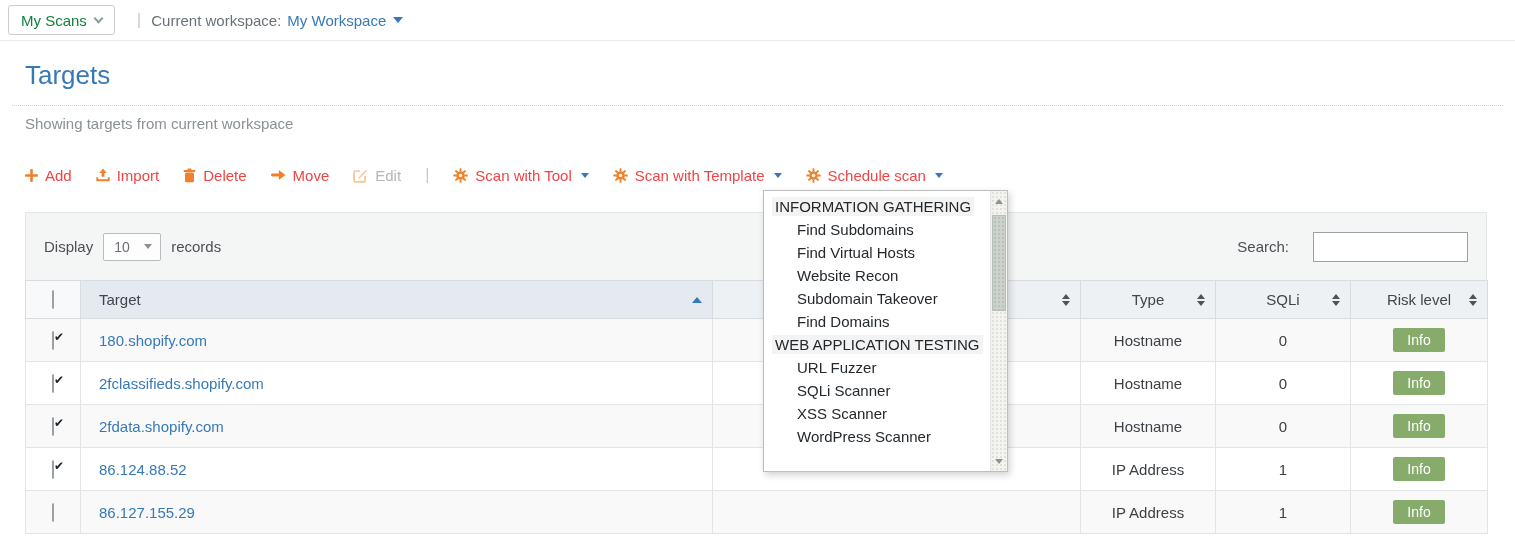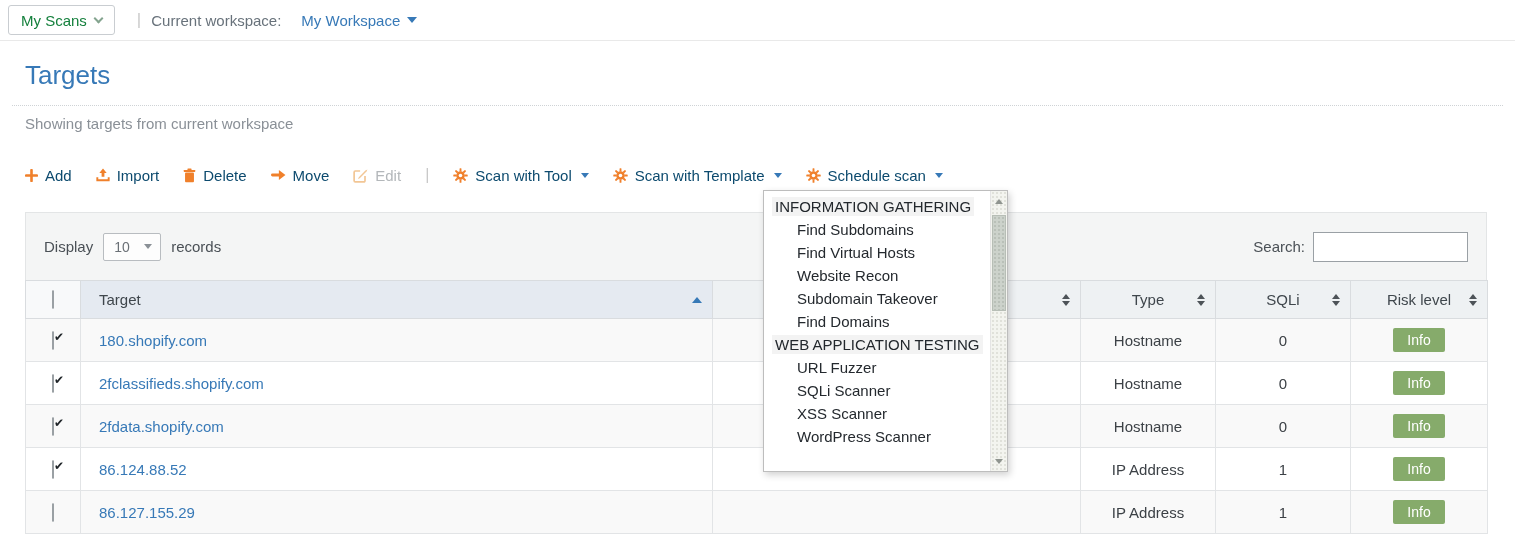--- a/index.html
+++ b/index.html
@@ -23,34 +23,34 @@
     border:1px solid #c9cdd1; border-radius:3px; background:#fff;
     display:flex; align-items:center; gap:8px;
     color:#15803d; font-size:15px; cursor:pointer;
   }
   .chev-down {
     width:7px; height:7px; border-right:2px solid #84a48f; border-bottom:2px solid #84a48f;
     transform: rotate(45deg); margin-top:-4px;
   }
   .topbar-sep { color:#c9c9c9; font-size:17px; margin-left:22px; }
   .workspace-label { color:#68727b; font-size:15px; margin-left:10px; }
-  .workspace-value { color:#3779b7; font-size:15px; margin-left:20px; display:flex; align-items:center; gap:7px; cursor:pointer; }
+  .workspace-value { color:#3779b7; font-size:15px; margin-left:6px; display:flex; align-items:center; gap:7px; cursor:pointer; }
 
   .tri-down { width:0; height:0; border-left:5px solid transparent; border-right:5px solid transparent; border-top:6px solid #3779b7; }
   .tri-down.small { border-left-width:4px; border-right-width:4px; border-top-width:5px; }
   .tri-up-blue { width:0; height:0; border-left:5px solid transparent; border-right:5px solid transparent; border-bottom:6px solid #3779b7; }
 
   
   .page-title { position:absolute; left:25px; top:60px; font-size:26px; font-weight:400; color:#3779b7; }
   .title-divider { position:absolute; left:12px; right:12px; top:105px; border-bottom:1px dotted #cfd3d6; }
   .page-subtitle { position:absolute; left:25px; top:115px; font-size:15px; color:#8a9097; }
 
   
   .toolbar { position:absolute; left:25px; top:166px; display:flex; align-items:center; gap:24px; font-size:15px; }
-  .tb-action { display:flex; align-items:center; gap:7px; color:#0c4a6e; cursor:pointer; white-space:nowrap; }
+  .tb-action { display:flex; align-items:center; gap:7px; color:#ef4444; cursor:pointer; white-space:nowrap; }
   .tb-action.disabled { color:#b3b7ba; cursor:default; }
   .tb-sep { color:#c9c9c9; font-size:16px; }
   .tb-action .caret { margin-left:2px; }
 
   
   .dropdown-panel {
     position:absolute; left:763px; top:190px; width:245px; height:282px;
     background:#fff; border:1px solid #bdbdbd; box-shadow:2px 3px 7px rgba(0,0,0,.18);
     z-index:30; overflow:hidden;
   }
@@ -82,21 +82,21 @@
     height:68px; background:#f4f5f5; border:1px solid #e3e5e6; border-bottom:none;
     display:flex; align-items:center; padding:0 18px; font-size:15px; color:#4a5056;
   }
   .display-group { display:flex; align-items:center; gap:10px; }
   .select-box {
     width:58px; height:28px; background:#fdfdfd; border:1px solid #b8bcc0; border-radius:2px;
     display:flex; align-items:center; justify-content:space-between; padding:0 8px 0 10px;
     color:#6a7076; font-size:14px; cursor:pointer;
   }
   .select-caret { width:0;height:0;border-left:4px solid transparent;border-right:4px solid transparent;border-top:5px solid #8a9096; }
-  .search-group { margin-left:auto; display:flex; align-items:center; gap:8px; }
+  .search-group { margin-left:auto; display:flex; align-items:center; gap:24px; }
   .search-input { width:155px; height:30px; border:1px solid #9aa0a5; background:#fff; padding:0 8px; font-size:14px; font-family:inherit; }
 
   table.targets { width:100%; border-collapse:collapse; table-layout:fixed; background:#fff; font-size:15px;padding-left:10px; }
   table.targets th, table.targets td { border:1px solid #e2e4e6; }
   table.targets thead th {
     height:38px; background:#eef1f3; font-weight:400; color:#3f464c; position:relative;
     border-color:#d9dcdf;
   }
   th.col-check { width:55px; background:#f8f9fa !important; }
   th.col-target { width:632px; background:#e5eaf1 !important; text-align:left; padding-left:18px; color:#3779b7; }

